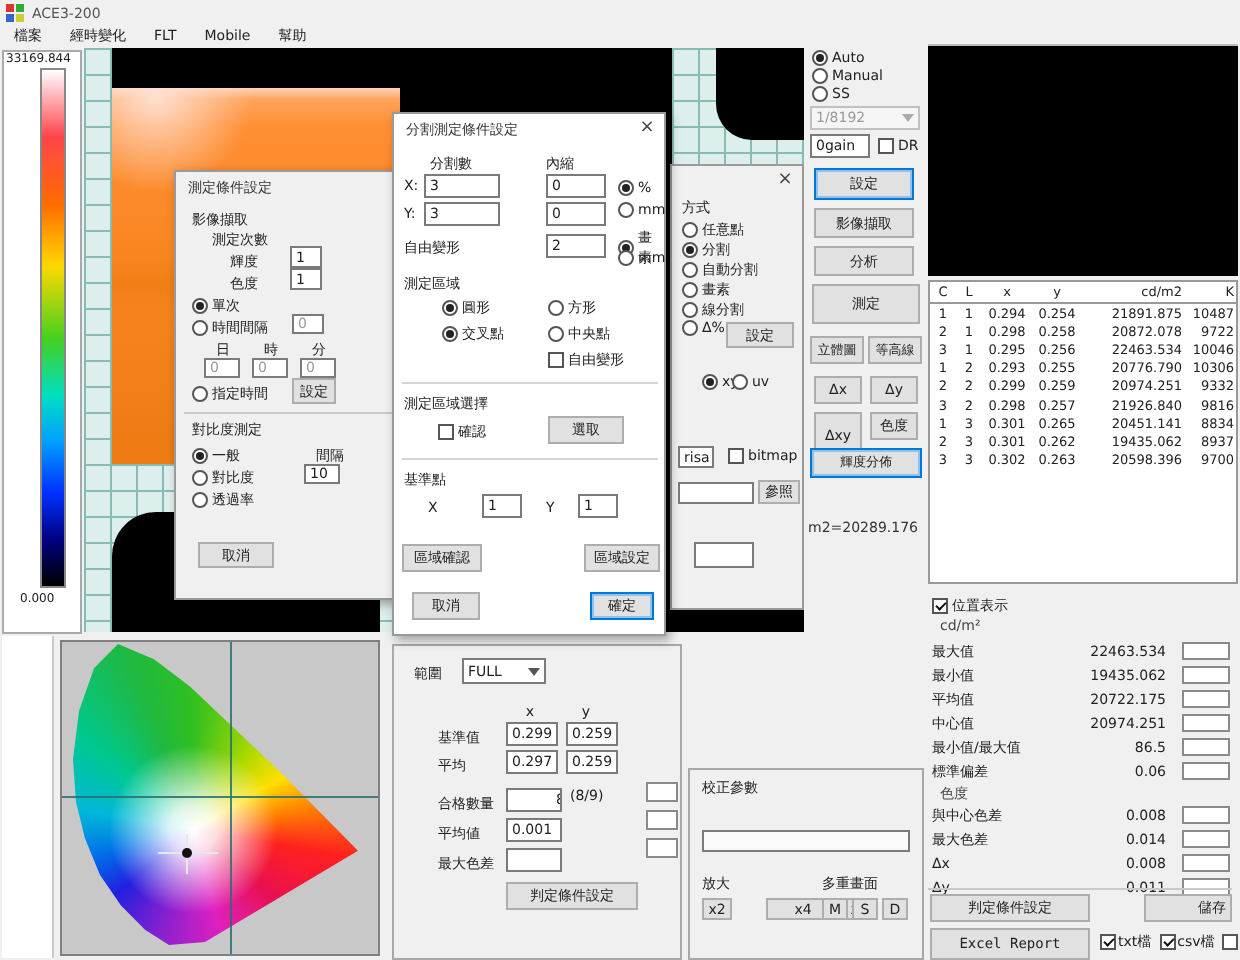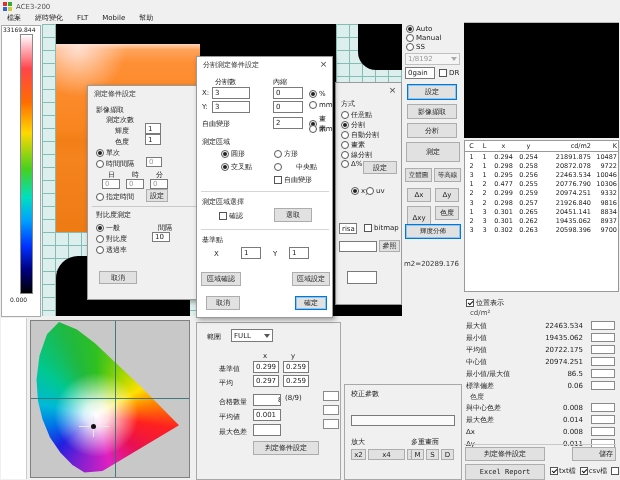--- a/index.html
+++ b/index.html
@@ -143,21 +143,21 @@
           <td class="ctr">3</td>
           <td class="ctr">1</td>
           <td class="ctr">0.295</td>
           <td class="ctr">0.256</td>
           <td class="num">22463.534</td>
           <td class="num">10046</td>
         </tr>
         <tr>
           <td class="ctr">1</td>
           <td class="ctr">2</td>
-          <td class="ctr">0.477</td>
+          <td class="ctr">0.293</td>
           <td class="ctr">0.255</td>
           <td class="num">20776.790</td>
           <td class="num">10306</td>
         </tr>
         <tr>
           <td class="ctr">2</td>
           <td class="ctr">2</td>
           <td class="ctr">0.299</td>
           <td class="ctr">0.259</td>
           <td class="num">20974.251</td>
@@ -317,21 +317,21 @@
   <div class="smallbox abs" style="left:126px;top:96px;width:16px;height:10px;"></div>
   <div class="btn abs" style="left:56px;top:118px;width:66px;height:14px;">判定條件設定</div>
 </div>
 
 <div class="abs" style="left:344px;top:384px;width:118px;height:96px;background:#f0f0f0;border:1px solid #a8a8a8;">
   <div class="abs lbl" style="left:6px;top:4px;">校正參數</div>
   <div class="field abs" style="left:6px;top:30px;width:104px;height:11px;background:#fafafa;"></div>
   <div class="abs lbl" style="left:6px;top:52px;">放大</div>
   <div class="row" style="left:6px;top:64px;gap:2px;">
       <div class="btn" style="position: relative; width: 15px; height: 11px;">x2</div>
-      <div class="btn" style="position: relative; width: 37px; height: 11px;">x4</div>
+      <div class="btn" style="position: relative; width: 37px; height: 11px; margin-left: 15px;">x4</div>
       <div class="btn" style="position: relative; width: 15px; height: 11px;">x8</div>
     </div>
   <div class="abs lbl" style="left:66px;top:52px;">多重畫面</div>
   <div class="row" style="left:66px;top:64px;gap:2px;">
       <div class="btn" style="position: relative; width: 13px; height: 11px;">M</div>
       <div class="btn" style="position: relative; width: 13px; height: 11px;">S</div>
       <div class="btn" style="position: relative; width: 13px; height: 11px;">D</div>
     </div>
 </div>
 
@@ -507,21 +507,21 @@
       <span>圓形</span>
   </div>
   <div class="row" style="left:77px;top:92px;gap:2px;">
     <span class="rad"></span>
       <span>方形</span>
   </div>
   <div class="row" style="left:24px;top:105px;gap:2px;">
     <span class="rad sel"></span>
       <span>交叉點</span>
   </div>
-  <div class="row" style="left:77px;top:105px;gap:14px;">
+  <div class="row" style="left:77px;top:105px;gap:2px;">
     <span class="rad"></span>
       <span>中央點</span>
   </div>
   <div class="row" style="left:77px;top:118px;gap:2px;">
     <span class="chk"></span>
       <span>自由變形</span>
   </div>
   <div class="abs" style="left:4px;top:134px;width:128px;height:1px;background:#d5d5d5;"></div>
   <div class="abs lbl" style="left:5px;top:140px;">測定區域選擇</div>
   <div class="row" style="left:22px;top:154px;gap:2px;">

